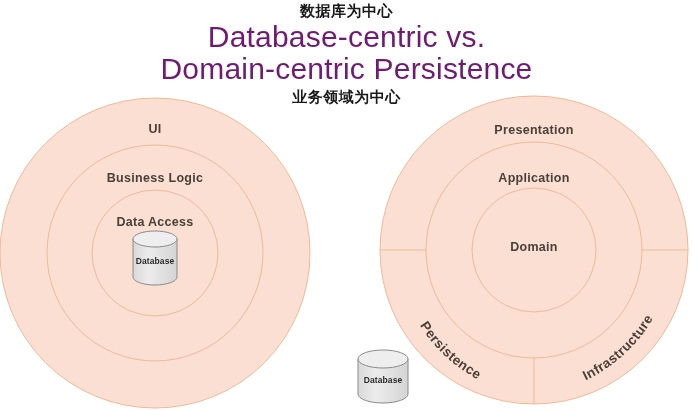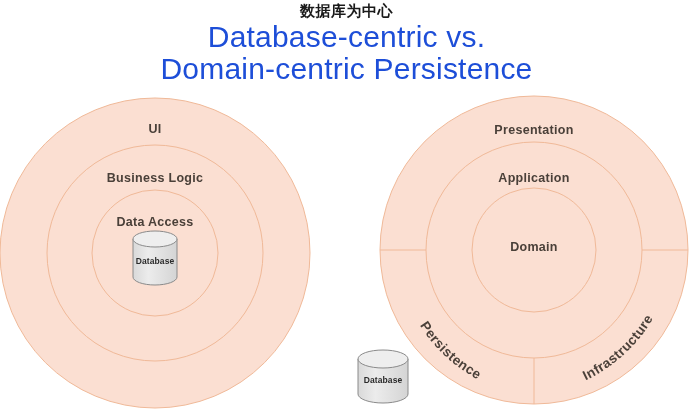--- a/index.html
+++ b/index.html
@@ -30,21 +30,21 @@
     font-weight: 700;
     color: #1a1a1a;
     line-height: 18px;
     letter-spacing: 0.5px;
     margin-top: 2px;
   }
   #main-title {
     font-family: "Liberation Sans", sans-serif;
     font-size: 30px;
     font-weight: 300;
-    color: #1d4ed8;
+    color: #701a75;
     line-height: 32px;
     letter-spacing: 0.2px;
     margin-top: 1px;
   }
   #main-title .tline { display: block; }
   #cn-bottom {
     font-family: "DejaVu Sans", sans-serif;
     font-size: 15px;
     font-weight: 700;
     color: #1a1a1a;
@@ -83,20 +83,21 @@
 </style>
 </head>
 <body>
 
 <div id="title-block">
   <div id="cn-top">数据库为中心</div>
   <div id="main-title">
     <span class="tline">Database-centric vs.</span>
     <span class="tline">Domain-centric Persistence</span>
   </div>
+  <div id="cn-bottom">业务领域为中心</div>
 </div>
 
 <svg id="diagram" width="693" height="410" viewBox="0 0 693 410">
   <defs>
 
     <path id="arc-persistence" d="M 410 307 A 154 154 0 0 0 497 388" fill="none"></path>
     <path id="arc-infrastructure" d="M 572 386 A 154 154 0 0 0 660 305" fill="none"></path>
     <linearGradient id="cyl-body" x1="0" y1="0" x2="1" y2="0">
       <stop offset="0%" stop-color="#d9d9d9"></stop>
       <stop offset="35%" stop-color="#ececec"></stop>

